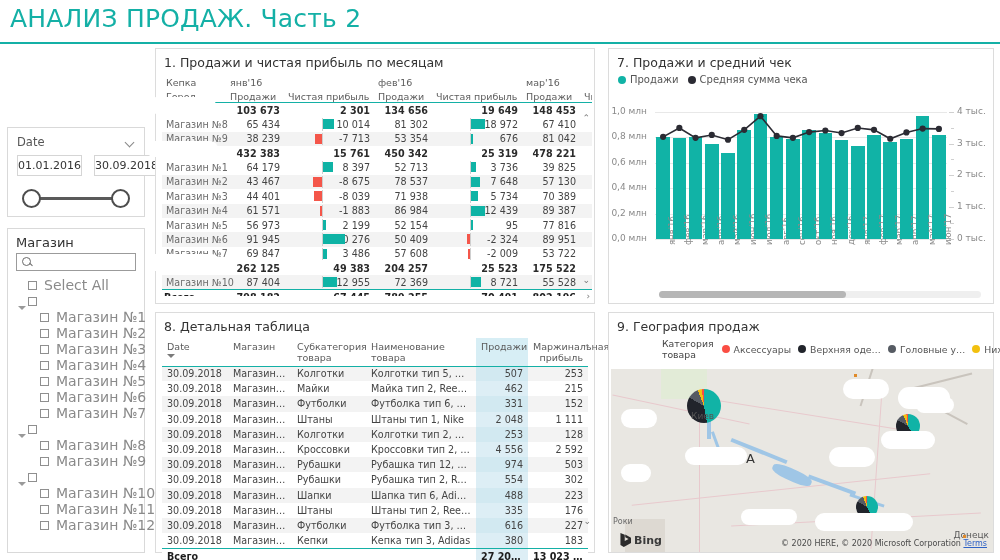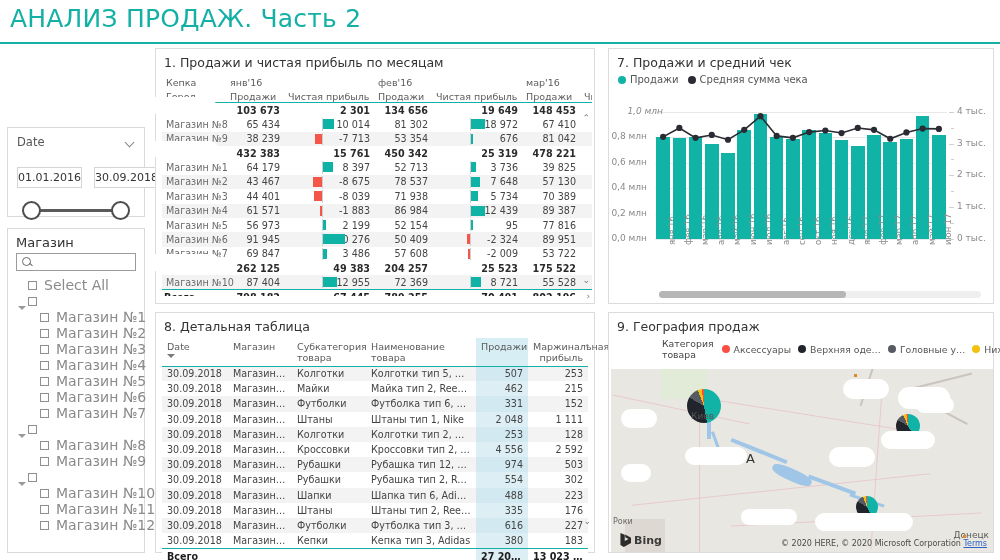--- a/index.html
+++ b/index.html
@@ -70,21 +70,21 @@
     height: 23px;
     border: 1px solid #d0d0d0;
     display: flex; align-items: center; justify-content: space-between;
     padding: 0 6px 0 8px;
     font-size: 11.5px; color: #444;
     background: #fff;
   }
 
   
   .date-inputs {
-    display: flex; gap: 12px; padding: 2px 9px 0 9px; margin-top: 12px;
+    display: flex; gap: 12px; padding: 2px 9px 0 9px;
   }
   .date-inputs .di {
     flex: 1; height: 21px; border: 1px solid #d5d5d5; background: #fff;
     display: flex; align-items: center; justify-content: center;
     font-size: 11px; color: #333;
   }
   .slider-wrap {
     position: relative; margin: 10px 14px 0 14px; height: 26px;
   }
   .slider-track {
@@ -575,21 +575,21 @@
         <div class="ytick" style="left: 0px; width: 36px; top: 144px;">0,0 млн</div>
         <div class="gridline" style="left: 44px; width: 292px; top: 124.545px;"></div>
         <div class="ytick" style="left: 0px; width: 36px; top: 118.545px;">0,2 млн</div>
         <div class="gridline" style="left: 44px; width: 292px; top: 99.0909px;"></div>
         <div class="ytick" style="left: 0px; width: 36px; top: 93.0909px;">0,4 млн</div>
         <div class="gridline" style="left: 44px; width: 292px; top: 73.6364px;"></div>
         <div class="ytick" style="left: 0px; width: 36px; top: 67.6364px;">0,6 млн</div>
         <div class="gridline" style="left: 44px; width: 292px; top: 48.1818px;"></div>
         <div class="ytick" style="left: 0px; width: 36px; top: 42.1818px;">0,8 млн</div>
         <div class="gridline" style="left: 44px; width: 292px; top: 22.7273px;"></div>
-        <div class="ytick" style="left: 16px; width: 36px; top: 16.7273px; font-style: italic;">1,0 млн</div>
+        <div class="ytick" style="left: 0px; width: 36px; top: 16.7273px;">1,0 млн</div>
         <div class="ytick-r" style="left: 346px; top: 144px;">0 тыс.</div>
         <div class="tickmark" style="left: 338px; top: 150px;"></div>
         <div class="ytick-r" style="left: 346px; top: 112.182px;">1 тыс.</div>
         <div class="tickmark" style="left: 338px; top: 118.182px;"></div>
         <div class="ytick-r" style="left: 346px; top: 80.3636px;">2 тыс.</div>
         <div class="tickmark" style="left: 338px; top: 86.3636px;"></div>
         <div class="ytick-r" style="left: 346px; top: 48.5455px;">3 тыс.</div>
         <div class="tickmark" style="left: 338px; top: 54.5455px;"></div>
         <div class="ytick-r" style="left: 346px; top: 16.7273px;">4 тыс.</div>
         <div class="tickmark" style="left: 338px; top: 22.7273px;"></div>

